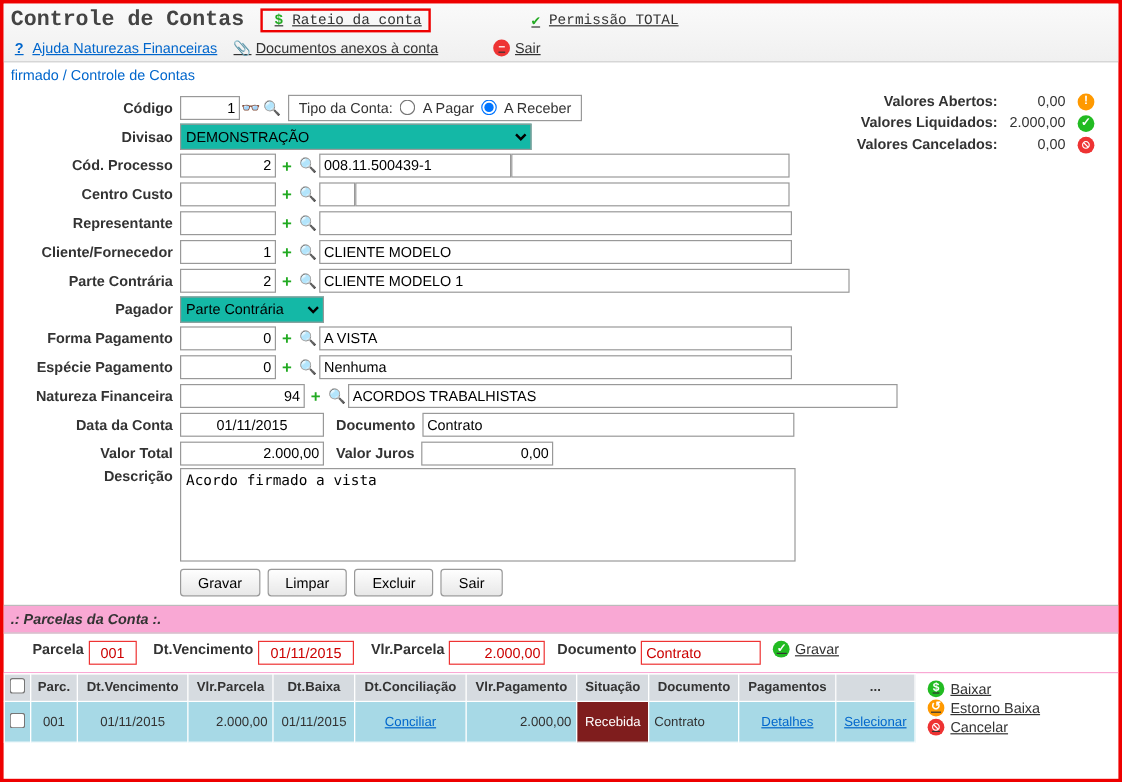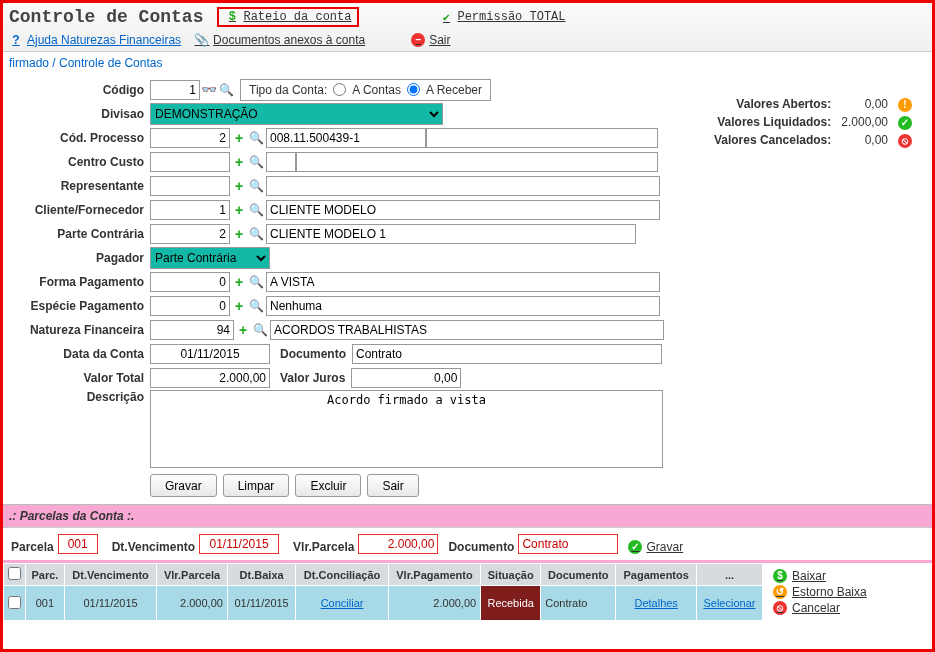--- a/index.html
+++ b/index.html
@@ -18,29 +18,29 @@
 .lbl { width: 143px; text-align: right; padding-right: 6px; font-weight: bold; font-size: 12px; color: #333; }
 .inp { border: 1px solid #999; height: 20px; padding: 1px 3px; font-size: 12px; }
 .inp-right { text-align: right; }
 .sel { border: 1px solid #999; height: 22px; font-size: 12px; background:#14b8a6; }
 .ta { border: 1px solid #999; font-family: monospace; font-size: 12px; padding: 2px 4px; resize:none; }
 .btn { border: 1px solid #999; background: linear-gradient(#fefefe,#e8e8e8); height: 23px; padding: 0 14px; font-size: 12px; cursor: pointer; border-radius: 3px; margin-right: 6px; }
 .iconbtn { display:inline-block; width:18px; height:18px; text-align:center; line-height:18px; cursor:pointer; }
 .plus { color:#2a2; font-weight:bold; font-size:14px; }
 .mag { color:#36c; }
 .binoc { font-size:13px; }
-.totals { position:absolute; right:14px; top:20px; font-size:12px; }
+.totals { position:absolute; right:14px; top:0; font-size:12px; }
 .totals-tbl td { text-align:right; padding:0 4px; height:16px; }
 .totals-tbl td:first-child { font-weight:bold; }
 .badge { display:inline-block; width:14px; height:14px; border-radius:50%; color:#fff; text-align:center; line-height:14px; font-size:10px; font-weight:bold; }
 .b-warn { background:#f90; }
 .b-ok { background:#2b2; }
 .b-cancel { background:#e33; }
 .section-title { font-style: italic; font-weight:bold; background:#f9a8d4; padding:4px 6px; border-bottom:1px solid #ccc; }
-.parc-entry { display:flex; align-items:flex-end; gap:4px; padding:6px 8px; border-bottom:3px solid #f9a8d4; }
+.parc-entry { display:flex; align-items:flex-start; gap:4px; padding:6px 24px; border-bottom:1px solid #f9a8d4; }
 .parc-entry .lblx { font-weight:bold; font-size:12px; }
 .inp-red { border:1px solid #e33; color:#c00; height:20px; padding:1px 3px; font-size:12px; text-align:center; }
 .grid-wrap { display:flex; }
 .grid { border-collapse:collapse; width:760px; font-size:11px; }
 .grid th { background:#d6dbe0; border:1px solid #fff; padding:3px 4px; font-weight:bold; text-align:center; }
 .grid td { background:#a7d9e6; border:1px solid #fff; padding:3px 4px; text-align:center; }
 .grid td.recv { background:#7f1d1d; color:#fff; }
 .grid a { color:#06c; text-decoration:underline; cursor:pointer; }
 .side-actions { padding:4px 10px; font-size:12px; }
 .side-actions div { display:flex; align-items:center; gap:5px; margin:2px 0; cursor:pointer; text-decoration:underline; }
@@ -112,21 +112,21 @@
   </div>
 
   <div class="row">
     <span class="lbl">Código</span>
     <input class="inp inp-right" style="width: 50px;" value="1">
     <span class="iconbtn binoc">👓</span>
     <span class="iconbtn mag">🔍</span>
     <span class="tipo-box">
       <span>Tipo da Conta:</span>
       <input type="radio" name="tipo" style="">
-          <span>A Contas</span>
+          <span>A Pagar</span>
       <input type="radio" name="tipo" checked="" style="">
           <span>A Receber</span>
     </span>
   </div>
 
   <div class="row">
     <span class="lbl">Divisao</span>
     <select class="sel" style="width:293px">
       <option>DEMONSTRAÇÃO</option>
     </select>
@@ -164,21 +164,21 @@
     <span class="iconbtn plus">+</span>
     <span class="iconbtn mag">🔍</span>
     <input class="inp" style="width: 394px;" value="CLIENTE MODELO">
   </div>
 
   <div class="row">
     <span class="lbl">Parte Contrária</span>
     <input class="inp inp-right" style="width: 80px;" value="2">
     <span class="iconbtn plus">+</span>
     <span class="iconbtn mag">🔍</span>
-    <input class="inp" style="width: 370px;" value="CLIENTE MODELO 1">
+    <input class="inp" style="width: 442px;" value="CLIENTE MODELO 1">
   </div>
 
   <div class="row">
     <span class="lbl">Pagador</span>
     <select class="sel" style="width:120px">
       <option>Parte Contrária</option>
     </select>
   </div>
 
   <div class="row">
@@ -192,43 +192,43 @@
   <div class="row">
     <span class="lbl">Espécie Pagamento</span>
     <input class="inp inp-right" style="width: 80px;" value="0">
     <span class="iconbtn plus">+</span>
     <span class="iconbtn mag">🔍</span>
     <input class="inp" style="width: 394px;" value="Nenhuma">
   </div>
 
   <div class="row">
     <span class="lbl">Natureza Financeira</span>
-    <input class="inp inp-right" style="width: 84px;" value="94">
-    <span class="iconbtn plus">+</span>
-    <span class="iconbtn mag">🔍</span>
-    <input class="inp" style="width: 394px;" value="ACORDOS TRABALHISTAS">
+    <input class="inp inp-right" style="width: 104px;" value="94">
+    <span class="iconbtn plus">+</span>
+    <span class="iconbtn mag">🔍</span>
+    <input class="inp" style="width: 458px;" value="ACORDOS TRABALHISTAS">
   </div>
 
   <div class="row">
     <span class="lbl">Data da Conta</span>
     <input class="inp" style="width: 120px; text-align: center;" value="01/11/2015">
     <span class="doc-lbl">Documento</span>
     <input class="inp" style="width: 310px;" value="Contrato">
   </div>
 
   <div class="row">
     <span class="lbl">Valor Total</span>
     <input class="inp inp-right" style="width: 120px;" value="2.000,00">
     <span class="doc-lbl">Valor Juros</span>
     <input class="inp inp-right" style="width: 110px;" value="0,00">
   </div>
 
   <div class="row" style="align-items:flex-start">
     <span class="lbl">Descrição</span>
-    <textarea class="ta" style="width: 513px; height: 78px; text-align: center;">Acordo firmado a vista</textarea>
+    <textarea class="ta" style="width: 513px; height: 78px;">Acordo firmado a vista</textarea>
   </div>
 
   <div class="row" style="margin-top:6px">
     <span class="lbl"></span>
     <button class="btn">Gravar</button>
     <button class="btn">Limpar</button>
     <button class="btn">Excluir</button>
     <button class="btn">Sair</button>
   </div>
 </div>

